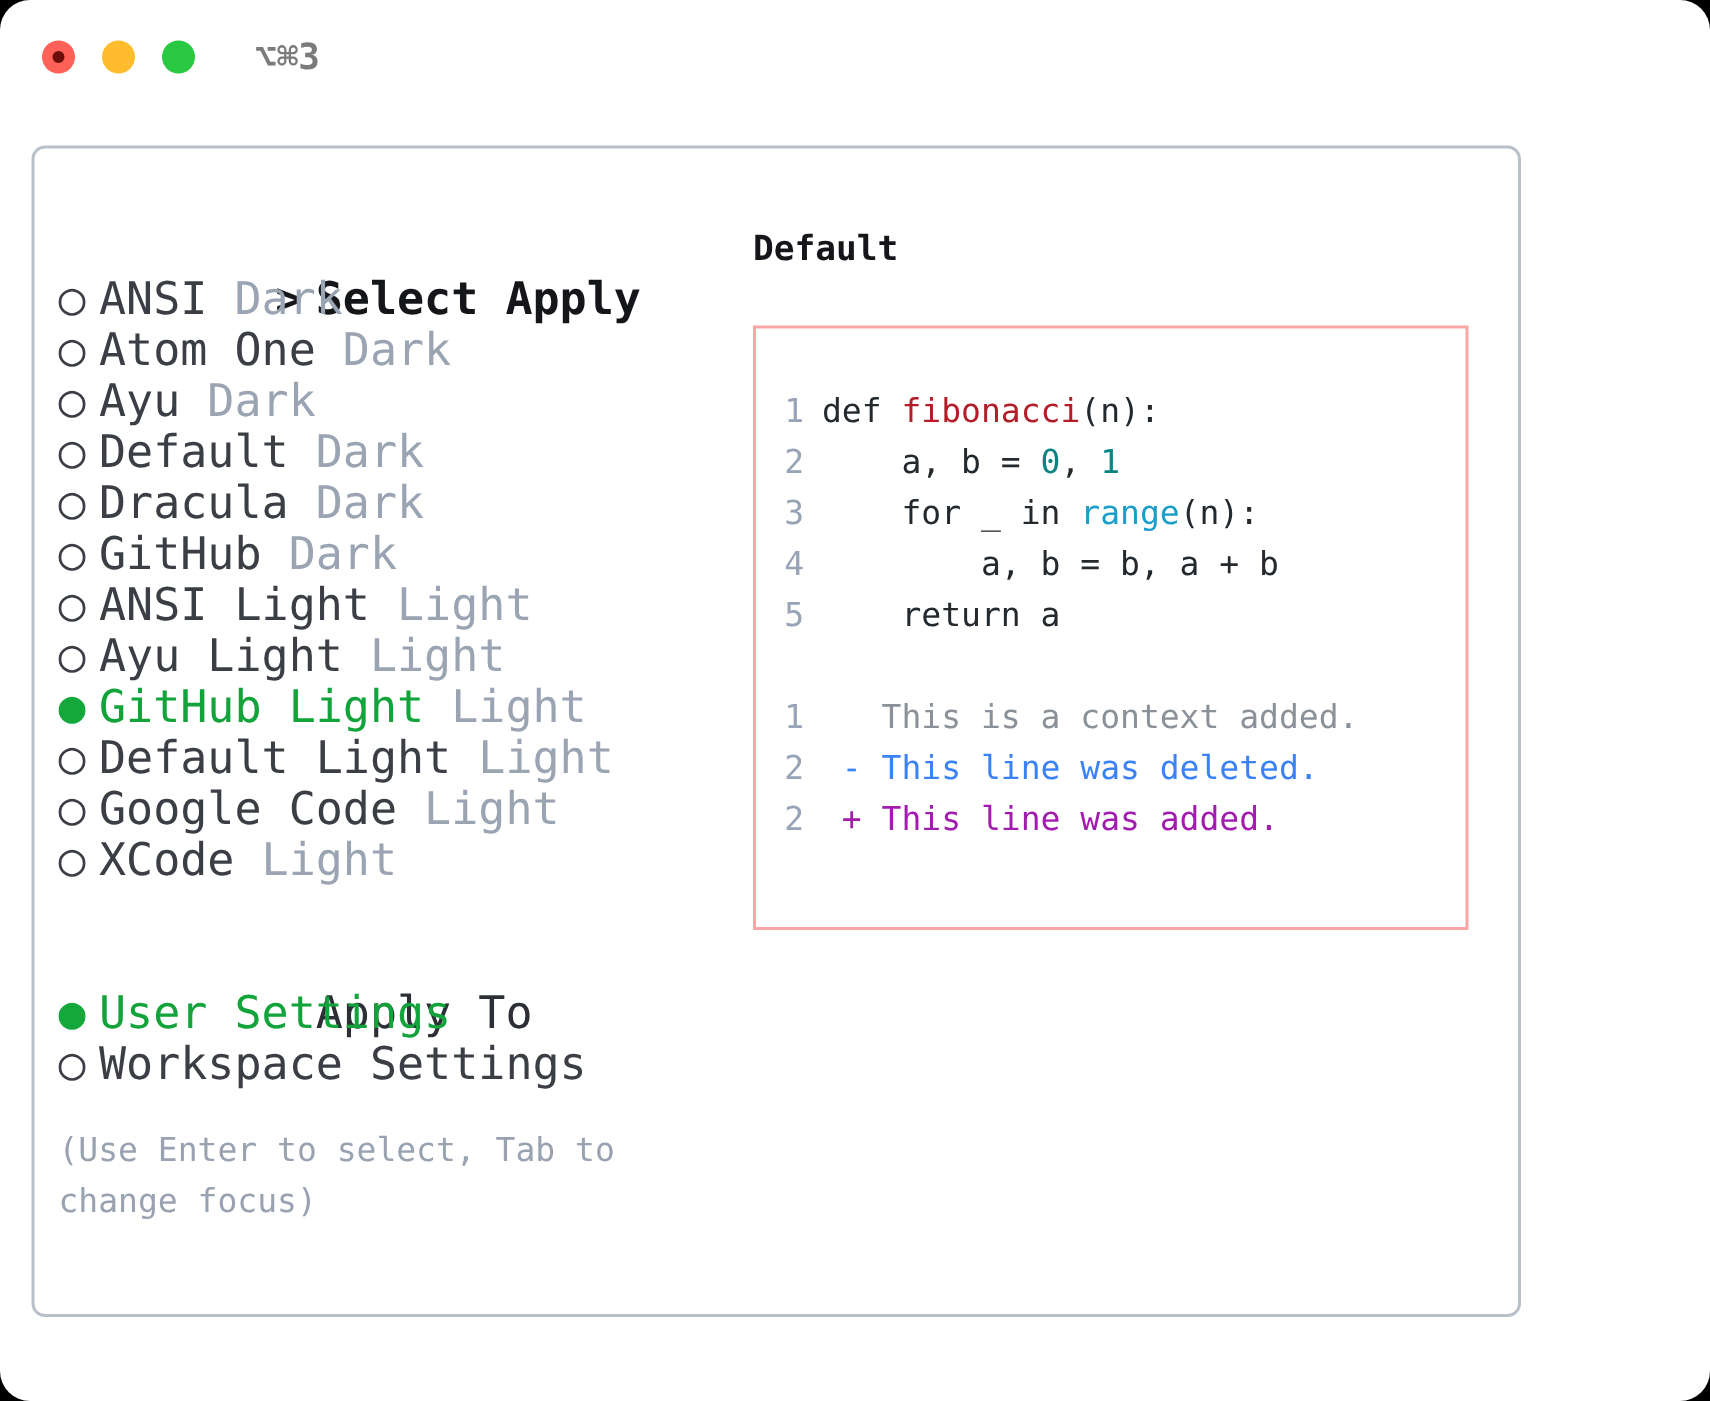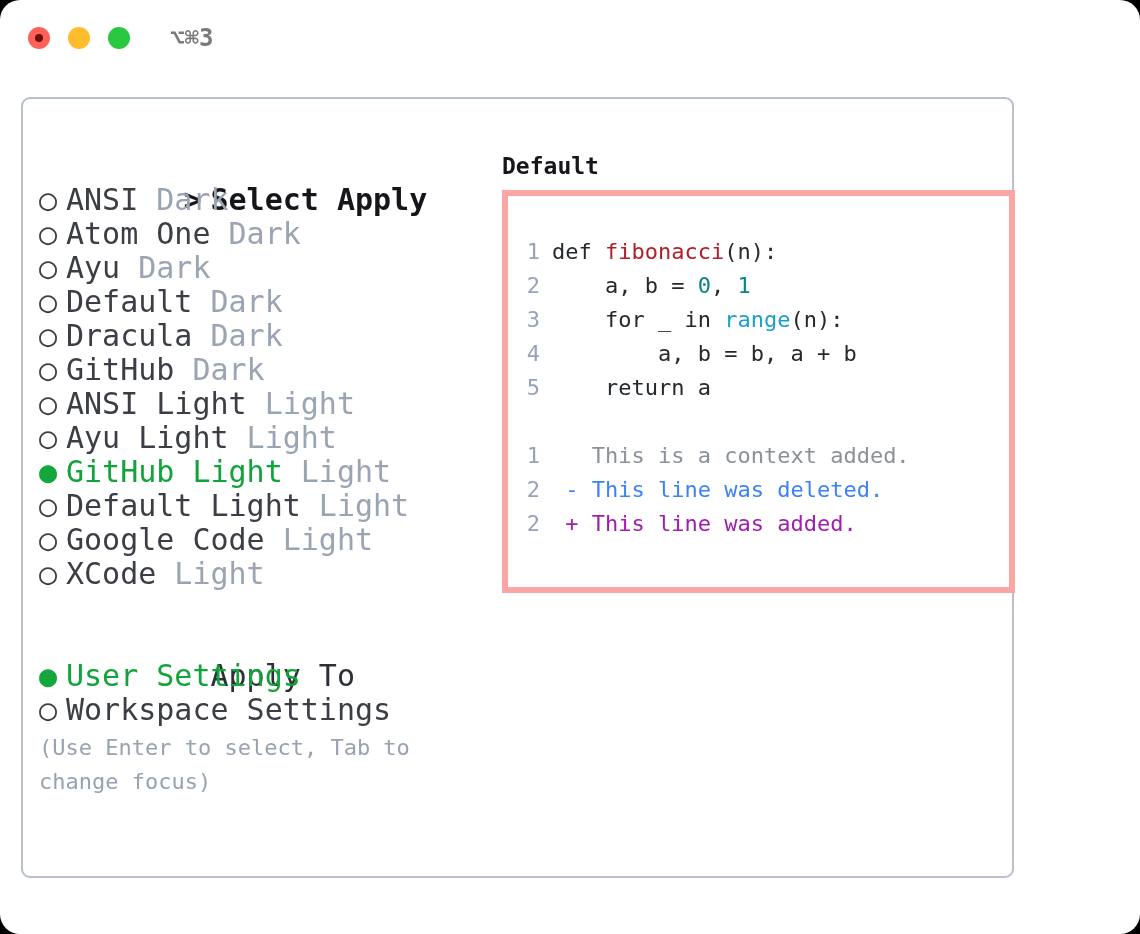--- a/index.html
+++ b/index.html
@@ -99,21 +99,21 @@
   }
   .row.selected { color: #12a33a; }
   .row.selected .marker { color: #14a83c; }
   .tag {
     color: #9aa4b2;
   }
   .section-heading {
     color: #2c3036;
   }
   #hint {
-    margin-top: 4px;
+    margin-top: 24px;
     font-size: 22px;
     line-height: 34px;
     color: #98a2b0;
     width: 420px;
     white-space: pre-wrap;
   }
 
   
   #right-col {
     position: absolute;
@@ -122,24 +122,24 @@
     width: 490px;
   }
   #preview-title {
     font-size: 23px;
     font-weight: bold;
     color: #14161a;
     line-height: 34px;
     white-space: pre;
   }
   #preview-box {
-    margin-top: 7px;
-    width: 513px;
+    margin-top: 34px;
+    width: 477px;
     height: 403px;
-    border: 6px solid #fca5a5;
+    border: 2px solid #fca5a5;
     box-sizing: border-box;
     background: #ffffff;
     position: relative;
   }
   #code {
     position: absolute;
     left: 10px;
     top: 39px;
     font-size: 22px;
   }

